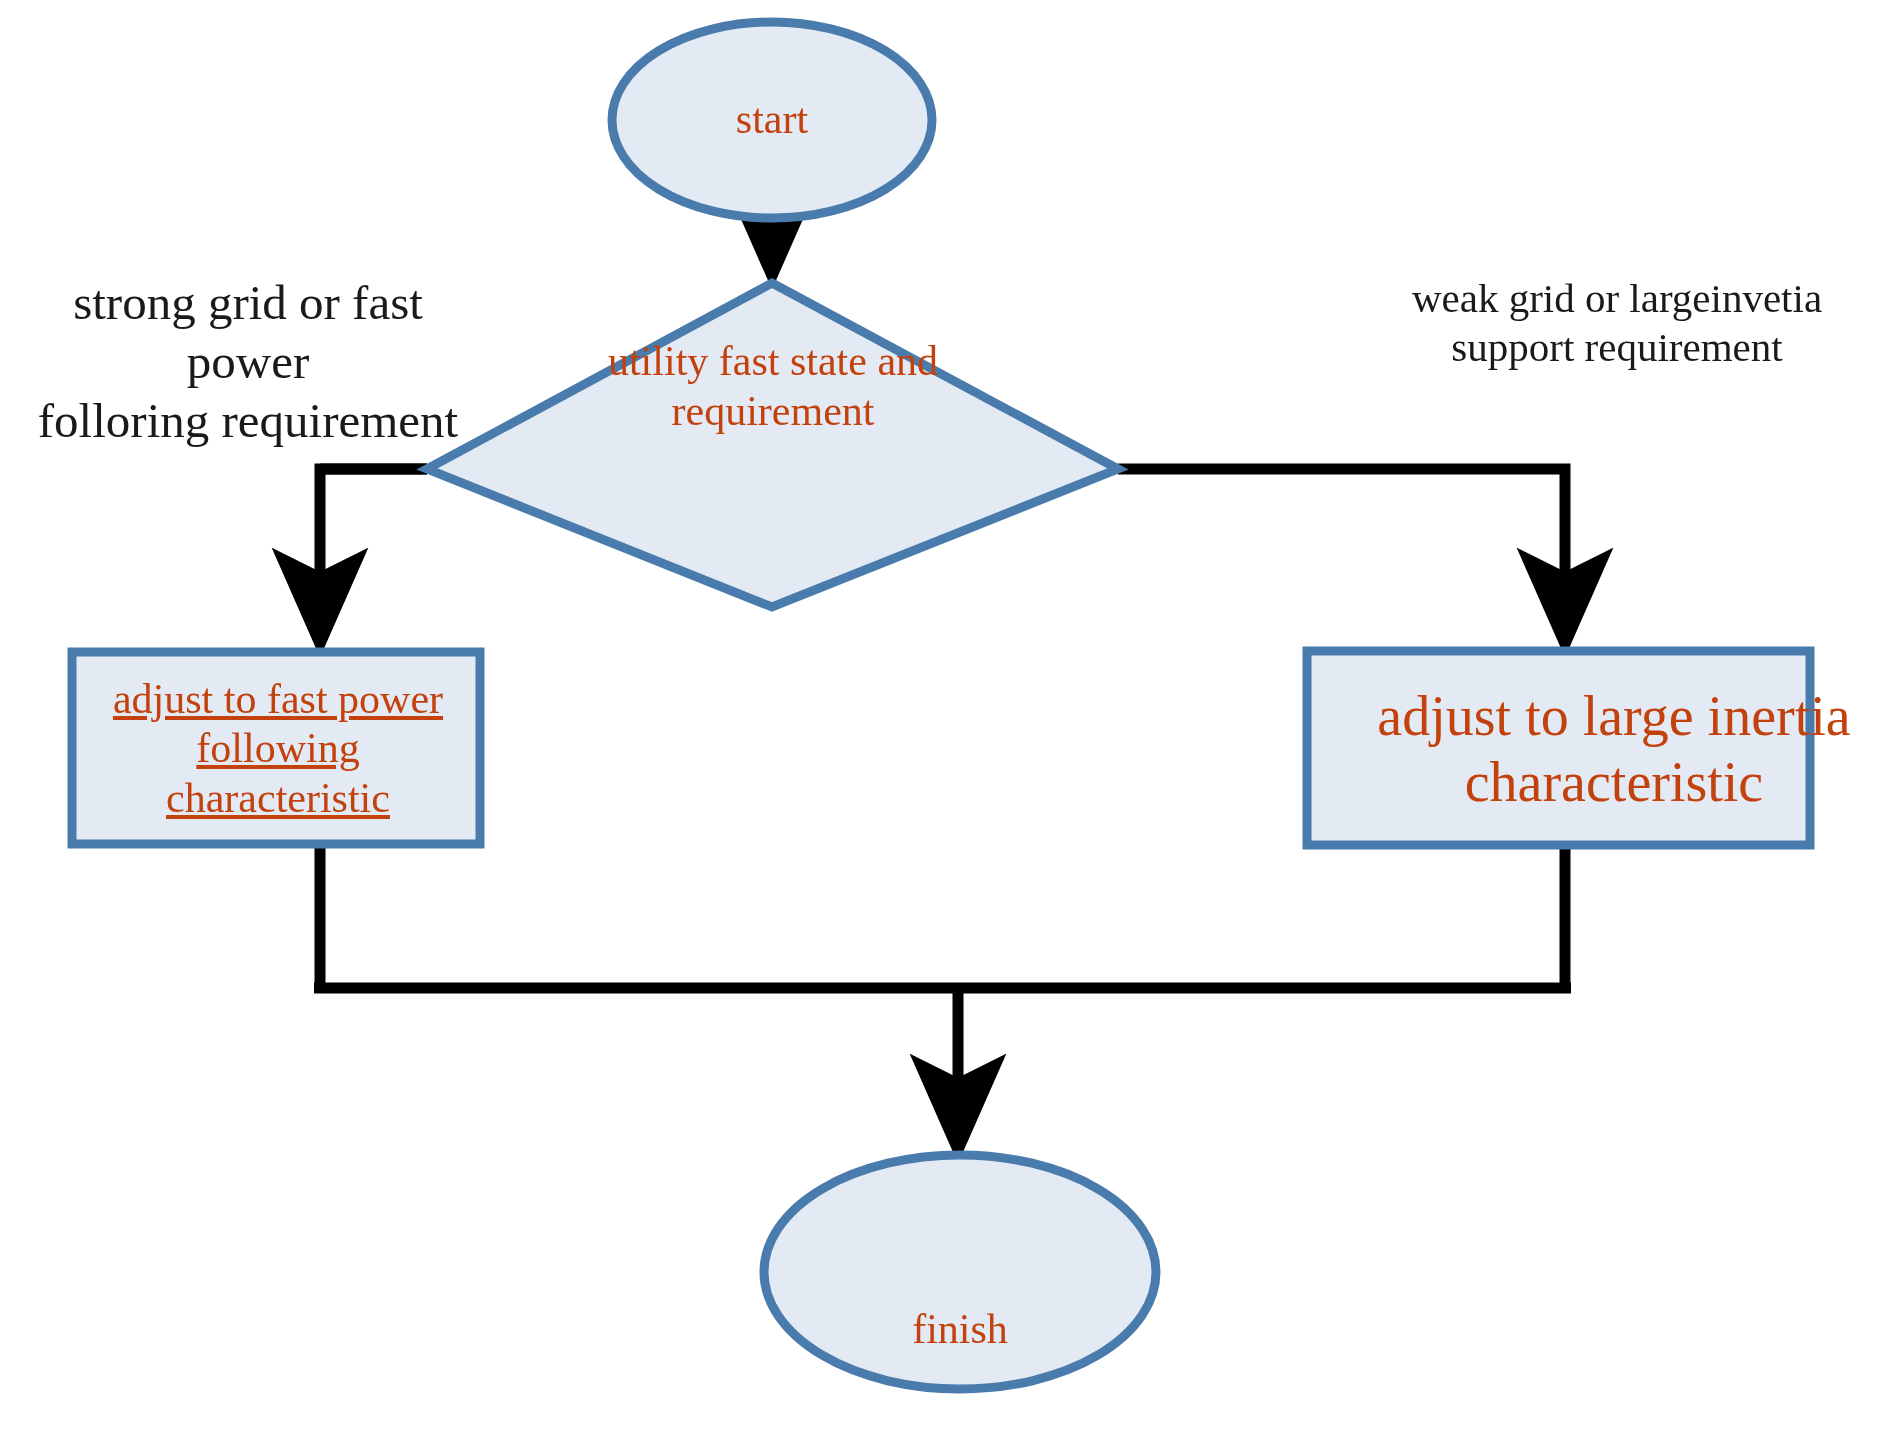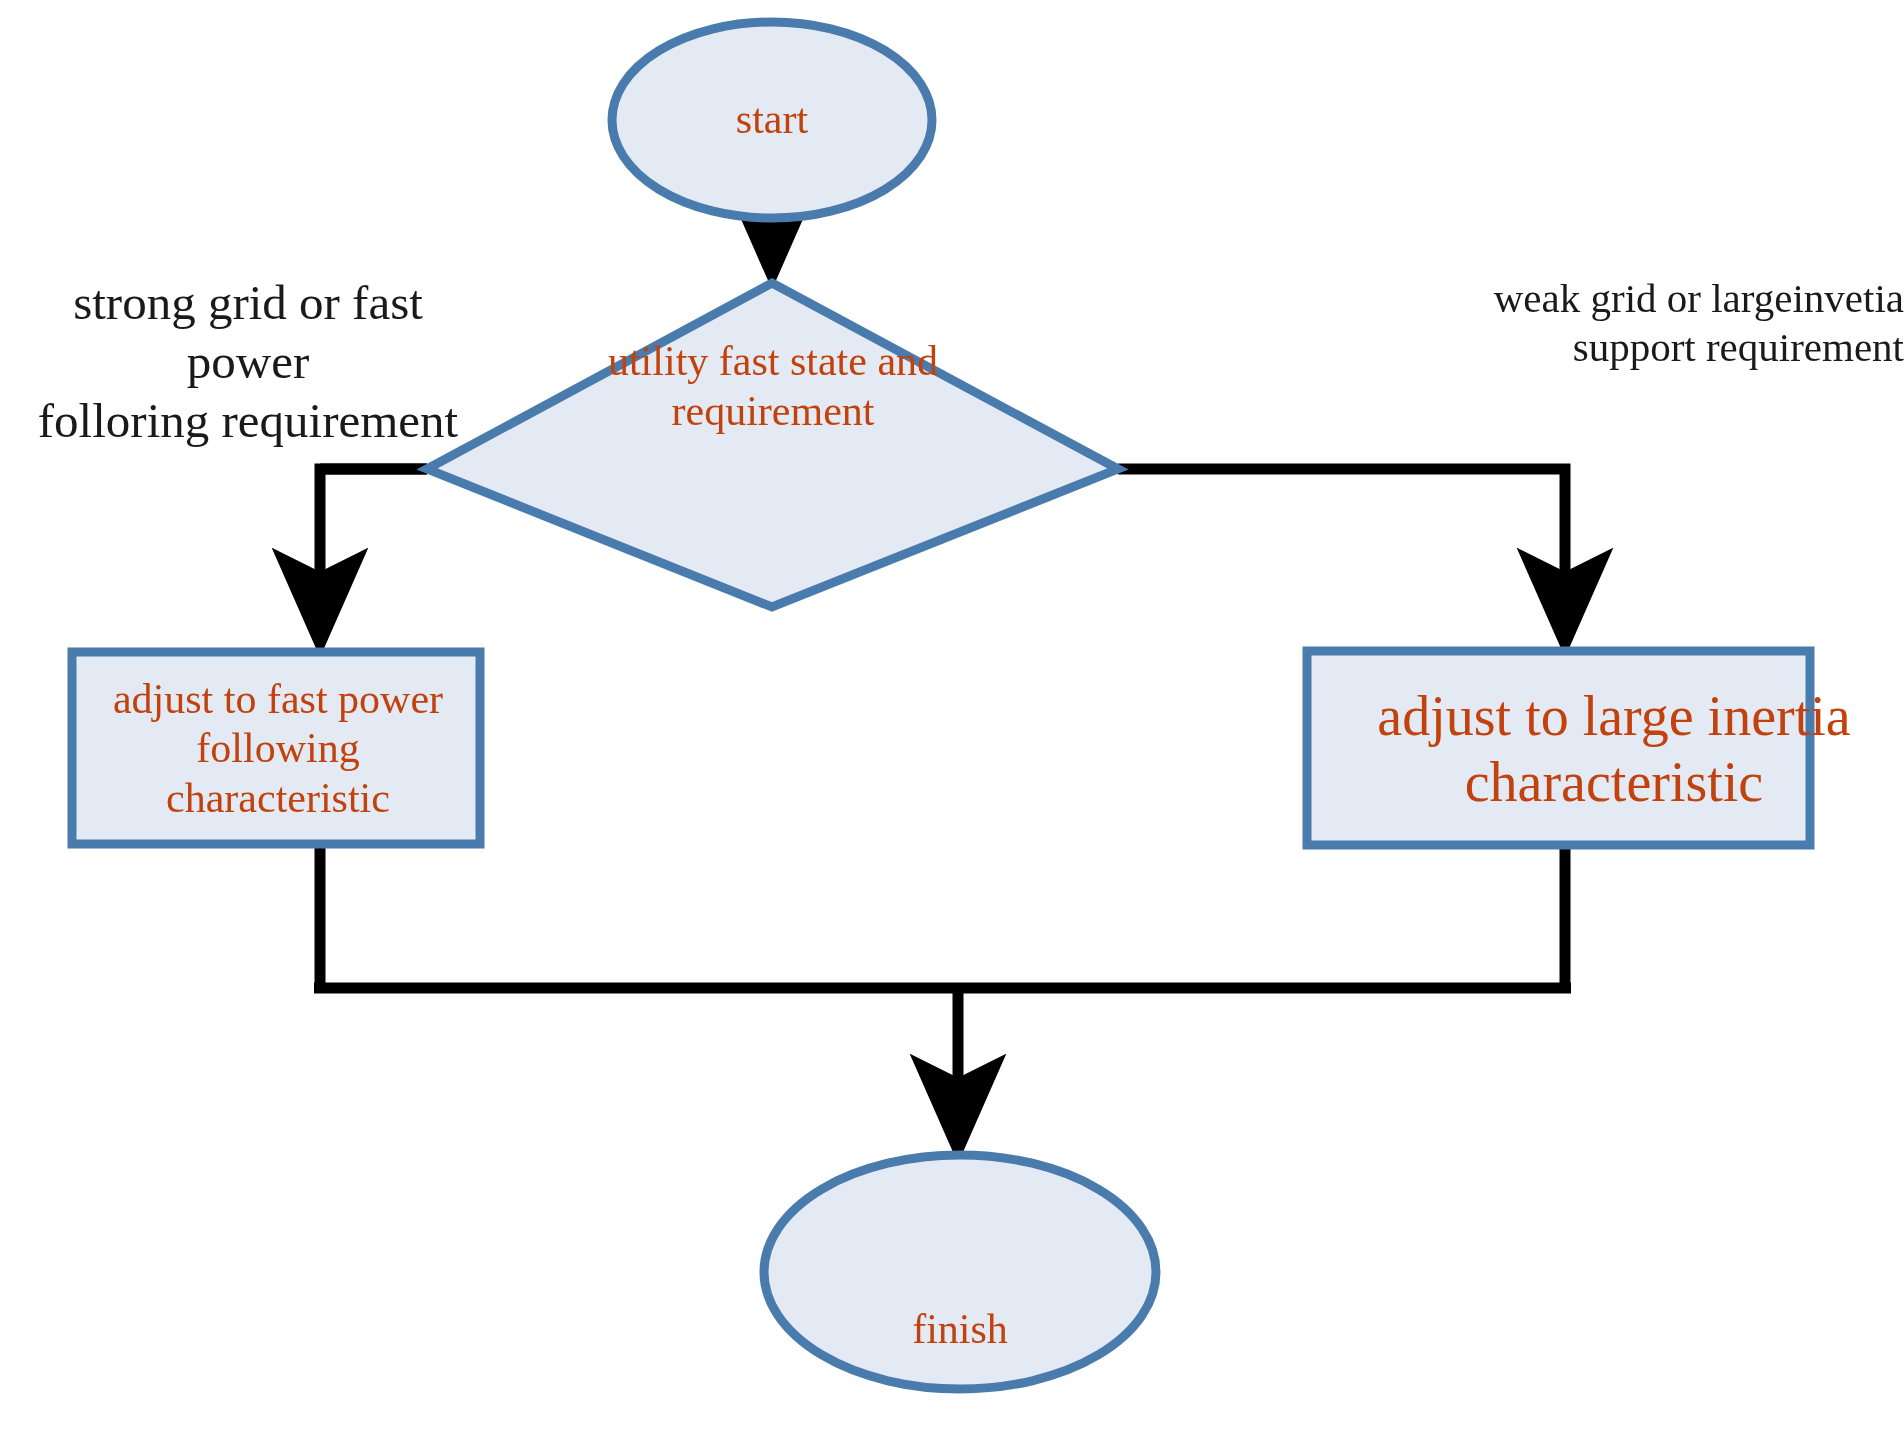--- a/index.html
+++ b/index.html
@@ -45,38 +45,39 @@
     left: 613px; top: 22px; width: 318px; height: 196px;
     font-size: 42px;
   }
   #decision-label {
     left: 520px; top: 284px; width: 506px; height: 206px;
     font-size: 42px;
   }
   #left-process-label {
     left: 76px; top: 654px; width: 404px; height: 190px;
     font-size: 42px;
+    text-decoration: underline;
   }
   #right-process-label {
     left: 1364px; top: 654px; width: 500px; height: 190px;
     font-size: 56px;
   }
   #finish-label {
     left: 766px; top: 1213px; width: 388px; height: 234px;
     font-size: 42px;
   }
   
   #branch-left-label {
     left: 8px; top: 274px; width: 480px;
     font-size: 49px;
   }
   #branch-right-label {
     left: 1330px; top: 274px; width: 574px;
     font-size: 41px;
-    text-align: right;
+    text-align: center;
   }
 </style>
 </head>
 <body>
 
 <div id="canvas">
 
   <svg id="flow-svg" viewBox="0 0 1904 1430" xmlns="http://www.w3.org/2000/svg">
     <defs>
       <marker id="arrowhead" markerWidth="11" markerHeight="11" refX="8.4" refY="5" orient="auto" markerUnits="strokeWidth">

